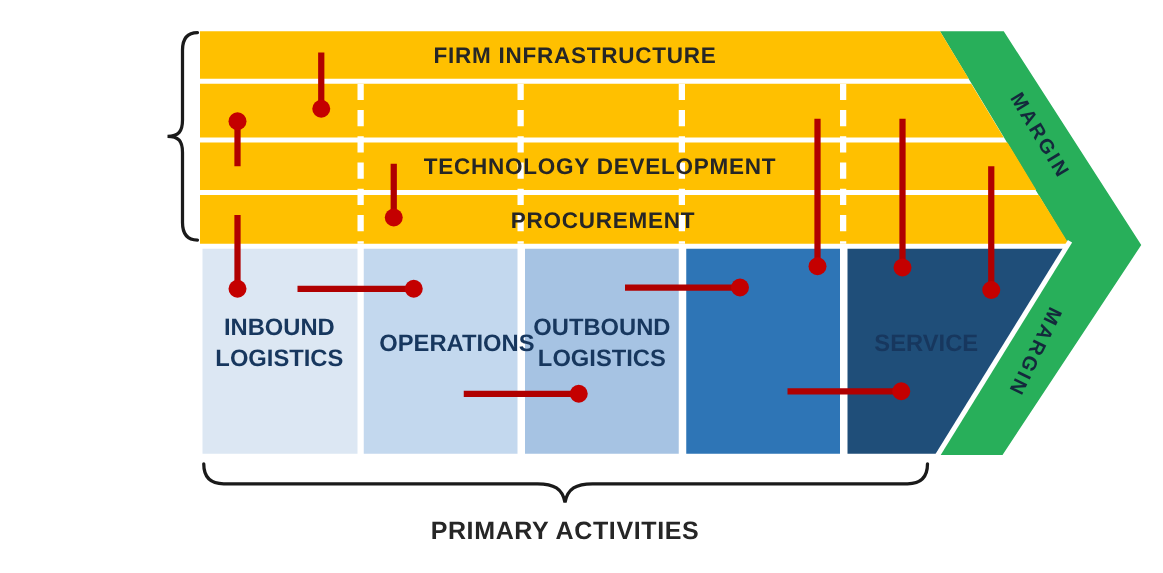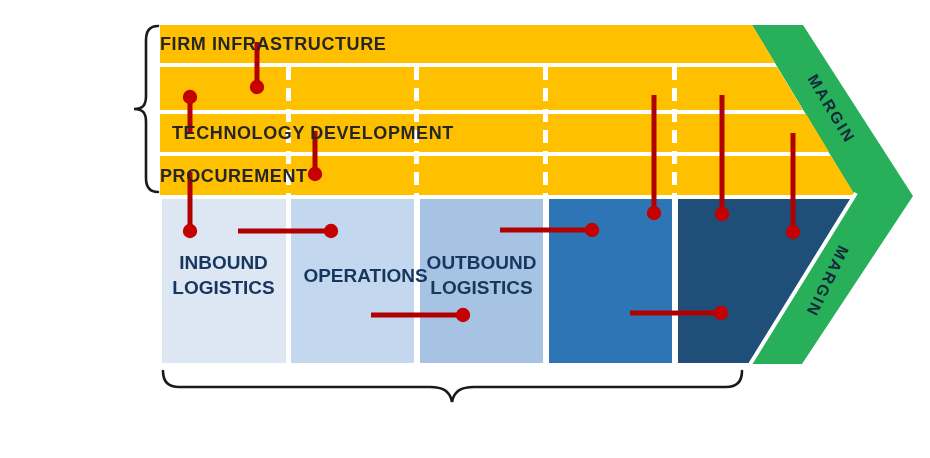--- a/index.html
+++ b/index.html
@@ -16,21 +16,21 @@
   .c4{fill:var(--col-marketing);}
   .c5{fill:var(--col-service);}
   .seam{stroke:#ffffff;stroke-width:4;fill:none;}
   .brace{stroke:#1a1a1a;stroke-width:2.6;fill:none;stroke-linecap:round;}
   .dash-line{stroke:#ffffff;stroke-width:5;stroke-dasharray:13 8;}
   .pin-stem{stroke:var(--pin-stem);stroke-width:5;}
   .pin-ball{fill:var(--pin-ball);}
   .lbl{position:absolute;font-weight:bold;}
   .band-lbl{
     color:var(--text-dark);font-size:18px;letter-spacing:.6px;
-    text-align:left;line-height:24px;white-space:nowrap;
+    text-align:center;line-height:24px;white-space:nowrap;
   }
   .col-lbl{
     color:var(--text-navy);font-size:19px;line-height:25px;text-align:center;
     white-space:pre-line;display:flex;align-items:center;justify-content:center;
     height:64px;top:243px;
   }
   .group-lbl{color:var(--text-dark);text-align:center;}
   .margin-lbl{
     color:var(--margin-text);font-size:16px;letter-spacing:2px;white-space:nowrap;
   }
@@ -87,26 +87,28 @@
         <line x1="371" y1="315" x2="463" y2="315" class="pin-stem"></line>
         <circle cx="463" cy="315" r="7.2" class="pin-ball"></circle>
         <line x1="500" y1="230" x2="592" y2="230" class="pin-stem"></line>
         <circle cx="592" cy="230" r="7.2" class="pin-ball"></circle>
         <line x1="630" y1="313" x2="721" y2="313" class="pin-stem"></line>
         <circle cx="721" cy="313" r="7.2" class="pin-ball"></circle>
       </g>
   </svg>
 
   <div class="lbl band-lbl" style="left:160px;top:32px;width:600px;">FIRM INFRASTRUCTURE</div>
-  <div class="lbl band-lbl" style="left:160px;top:121px;width:640px;padding-left:12px;">TECHNOLOGY DEVELOPMENT</div>
+  <div class="lbl band-lbl" style="left:160px;top:121px;width:640px;">TECHNOLOGY DEVELOPMENT</div>
   <div class="lbl band-lbl" style="left:160px;top:164px;width:645px;">PROCUREMENT</div>
 
   <div class="lbl col-lbl" style="left:160px;width:127px;">INBOUND
 LOGISTICS</div>
   <div class="lbl col-lbl" style="left:302px;width:127px;">OPERATIONS</div>
   <div class="lbl col-lbl" style="left:418px;width:127px;">OUTBOUND
 LOGISTICS</div>
+  <div class="lbl col-lbl" style="left:676px;width:130px;">SERVICE</div>
 
+  <div class="lbl group-lbl" style="left:302px;top:414px;width:300px;font-size:20px;letter-spacing:.5px;">PRIMARY ACTIVITIES</div>
 
   <div class="lbl margin-lbl" style="left:831px;top:109px;transform:translate(-50%,-50%) rotate(59deg);">MARGIN</div>
   <div class="lbl margin-lbl" style="left:827px;top:281px;transform:translate(-50%,-50%) rotate(116deg);">MARGIN</div>
 
 </div>
 
 </body></html>

